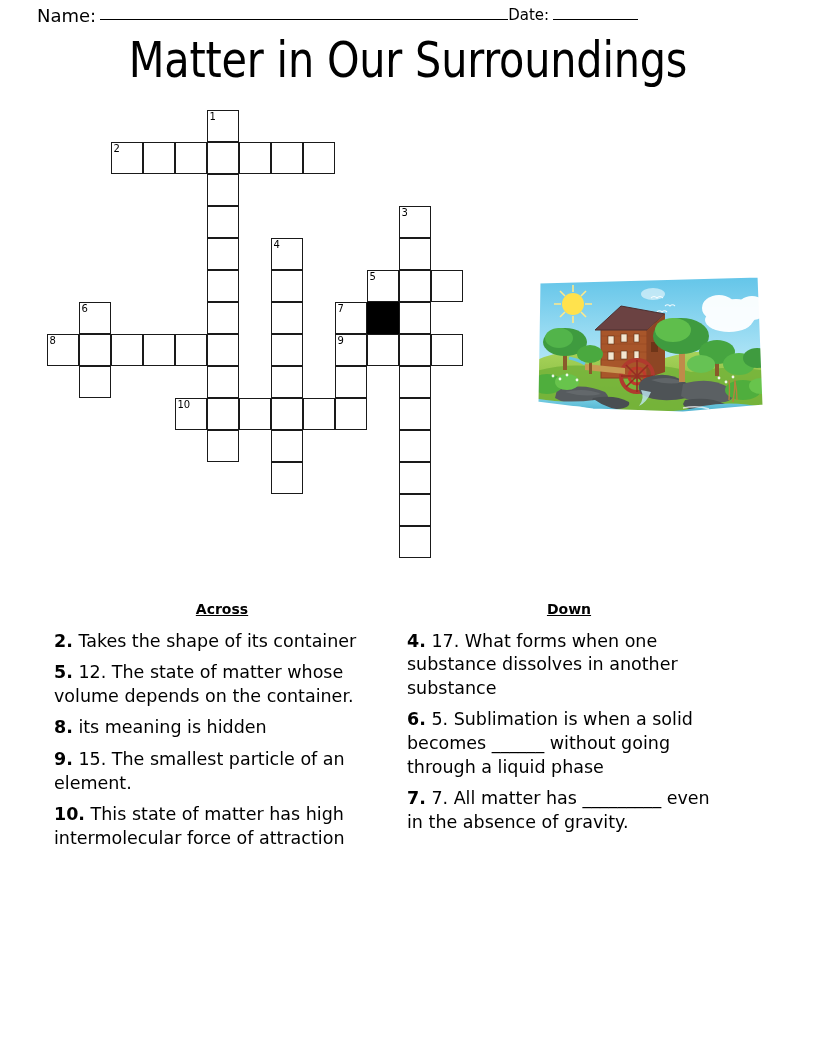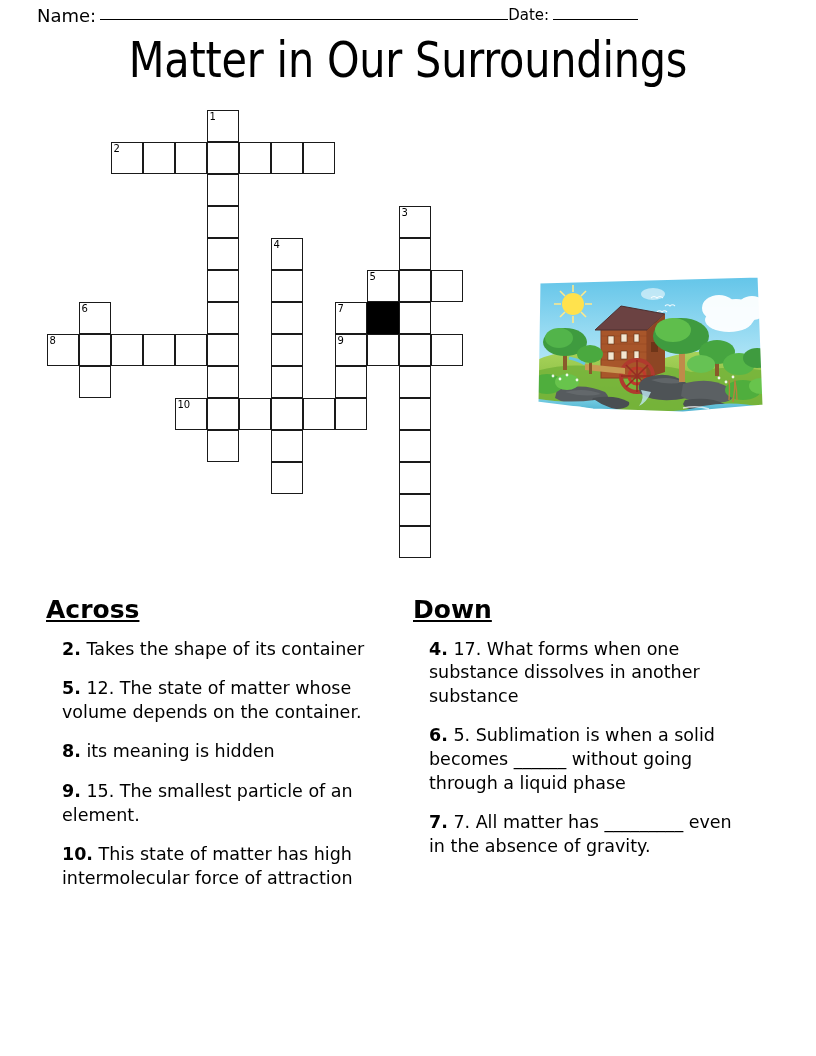--- a/index.html
+++ b/index.html
@@ -111,31 +111,32 @@
 
   
   .clues {
     position: absolute;
     top: 598px;
     font-family: "DejaVu Sans", sans-serif;
     font-size: 17.5px;
     line-height: 23.6px;
   }
   #clues-across { left: 46px; width: 352px; }
-  #clues-down   { left: 413px; width: 340px; }
+  #clues-down   { left: 399px; width: 340px; }
 
   .clue-heading {
     font-weight: bold;
-    font-size: 25px;
+    font-size: 14px;
     text-decoration: underline;
     margin-bottom: 1px;
     display: block;
+    text-align: center;
   }
   .clue-item {
-    margin: 16px;
+    margin: 8px;
     padding: 0;
     text-indent: 0;
   }
   .clue-num {
     font-weight: bold;
   }
   .clue-text { font-weight: normal; }
 </style>
 </head>
 <body>

